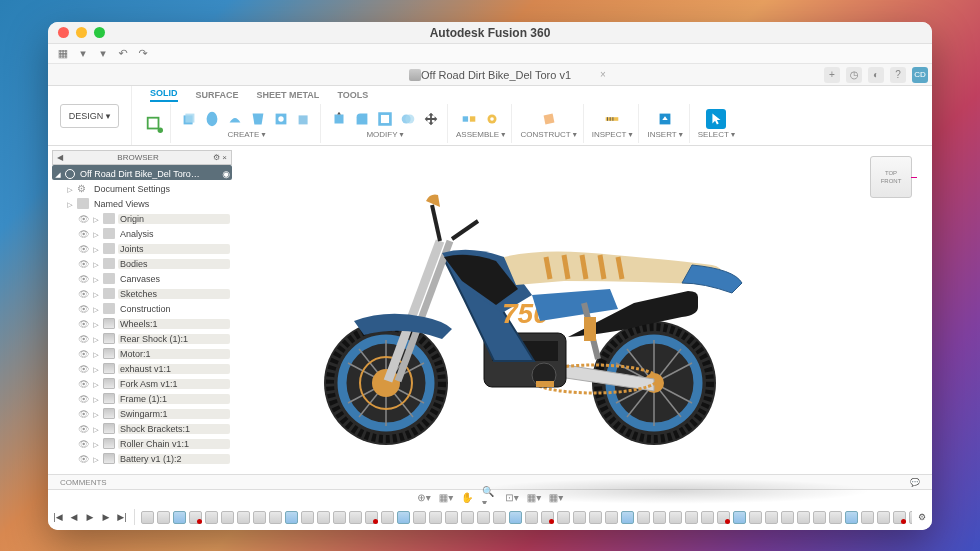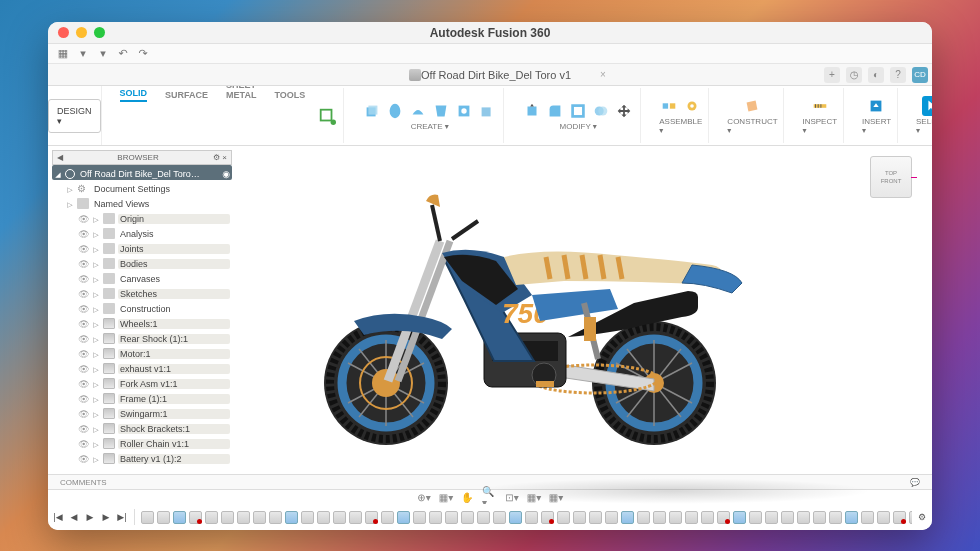--- a/index.html
+++ b/index.html
@@ -13,25 +13,25 @@
 .tl.grn { background: #28c840; }
 .title { position: absolute; left: 0; right: 0; text-align: center; font-size: 12px; font-weight: 600; color: #444; }
 .qat { height: 20px; background: #fafafa; border-bottom: 1px solid #e5e5e5; display: flex; align-items: center; padding: 0 8px; font-size: 9px; color: #888; gap: 6px; }
 .qat .q-icon { width: 14px; height: 14px; display: inline-flex; align-items: center; justify-content: center; color: #777; font-size: 11px; }
 .tabbar { height: 22px; background: #f7f7f7; border-bottom: 1px solid #ddd; display: flex; align-items: center; justify-content: center; font-size: 11px; color: #555; position: relative; }
 .tab-right { position: absolute; right: 4px; display: flex; gap: 6px; align-items: center; }
 .tab-right .tab-btn { width: 16px; height: 16px; border-radius: 3px; background: #e8e8e8; display:flex;align-items:center;justify-content:center;font-size:10px;color:#888; }
 .ribbon { height: 60px; border-bottom: 1px solid #ddd; display: flex; align-items: stretch; background: #fff; }
 .ribbon-left { width: 84px; display: flex; align-items: center; justify-content: center; border-right: 1px solid #eee; }
 .design-btn { font-size: 9px; color: #444; padding: 6px 8px; border: 1px solid #ccc; border-radius: 3px; background: #fff; }
-.ribbon-main { flex: 1; display: flex; }
+.ribbon-main { flex: 1; display: flex; flex-direction: column; }
 .ribbon-tabs { height: 16px; display: flex; gap: 18px; padding-left: 18px; font-size: 9px; font-weight: 600; color: #888; align-items: flex-end; }
 .ribbon-tabs .rt { padding-bottom: 2px; cursor: pointer; }
 .ribbon-tabs .rt.active { color: #0696d7; border-bottom: 2px solid #0696d7; }
-.ribbon-tools { flex: 1; display: flex; align-items: center; padding: 2px 6px; gap: 12px; }
+.ribbon-tools { flex: 1; display: flex; align-items: center; padding: 2px 6px; gap: 2px; }
 .tool-group { display: flex; flex-direction: column; align-items: center; padding: 0 6px; border-right: 1px solid #eee; height: 100%; justify-content: center; }
 .tool-icons { display: flex; gap: 3px; align-items: center; }
 .tool-i { width: 20px; height: 20px; border-radius: 3px; display: flex; align-items: center; justify-content: center; }
 .tool-i svg { width: 18px; height: 18px; }
 .group-label { font-size: 8px; color: #777; margin-top: 1px; }
 .workspace { flex: 1; position: relative; display: flex; min-height: 0; }
 .browser { position: absolute; left: 4px; top: 4px; width: 180px; z-index: 2; }
 .browser-hdr { background: rgba(240,240,240,0.9); border: 1px solid #ccc; font-size: 8px; color: #666; padding: 2px 4px; display:flex; justify-content:space-between; }
 .browser-body { background: rgba(255,255,255,0.4); font-size: 9px; color: #444; }
 .b-row { display: flex; align-items: flex-end; gap: 3px; padding: 1px 2px; height: 15px; }

